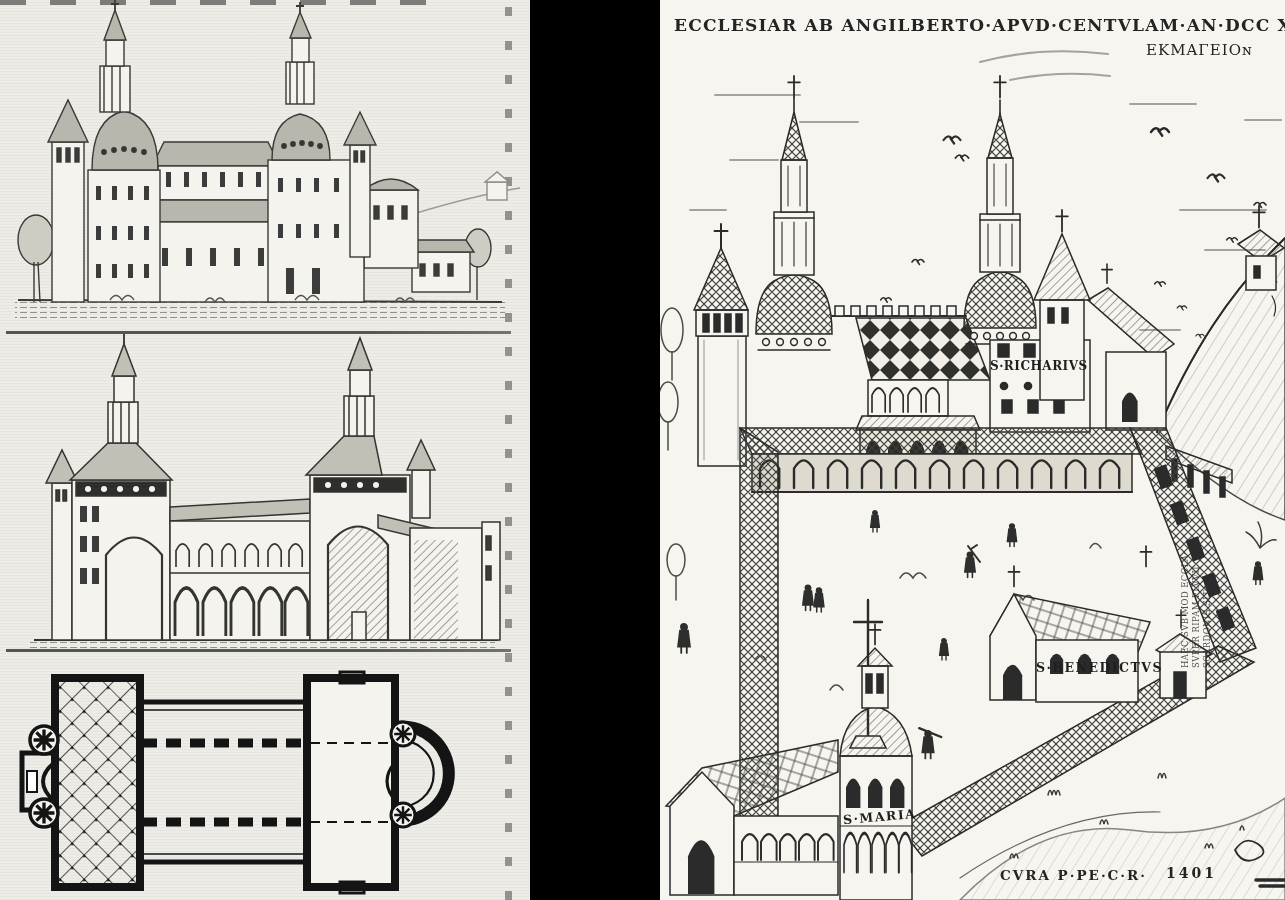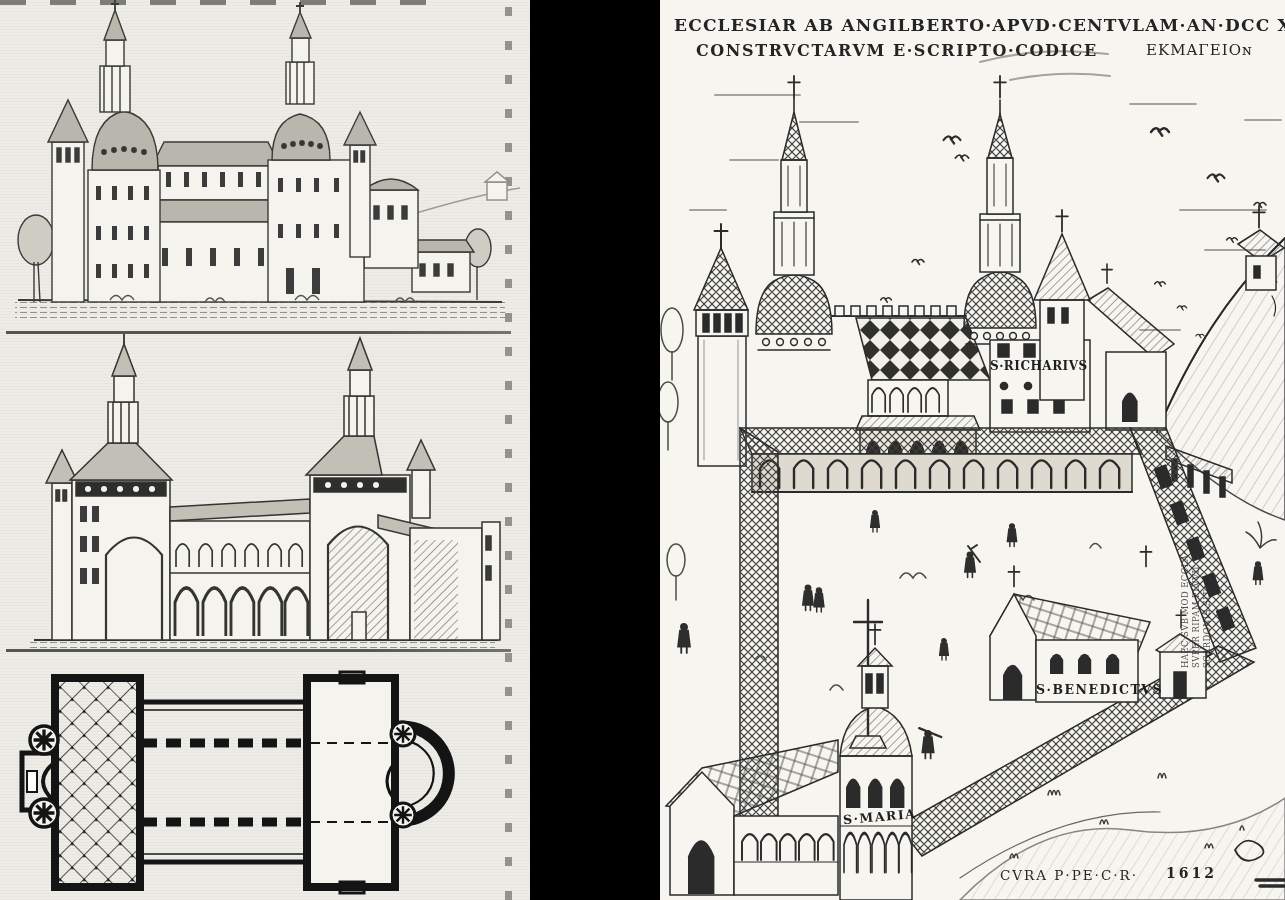--- a/index.html
+++ b/index.html
@@ -17,23 +17,23 @@
   .rule{left:6px;width:505px;height:3px;background:linear-gradient(90deg,#2f2f2f 0 70%,#555);opacity:.8;}
 
   
   .right-page{left:660px;top:0;width:625px;height:900px;background:#f7f5f0;}
   .etext{position:absolute;color:#242424;white-space:nowrap;}
   .t1{left:14px;top:15px;font-size:17px;letter-spacing:1.2px;font-weight:bold;}
   .t2{left:36px;top:41px;font-size:16px;letter-spacing:1.6px;font-weight:bold;}
   .t2r{left:486px;top:41px;font-size:15px;letter-spacing:1px;font-weight:normal;}
   .lbl{font-weight:bold;color:#1f1f1f;}
   .lbl-richarius{left:330px;top:359px;font-size:12px;letter-spacing:.5px;}
-  .lbl-benedictus{left:376px;top:660px;font-size:12.5px;letter-spacing:1.5px;margin-top:22px;}
+  .lbl-benedictus{left:376px;top:660px;font-size:12.5px;letter-spacing:1.5px;}
   .lbl-maria{left:183px;top:809px;font-size:12.5px;letter-spacing:1.5px;transform:rotate(-5deg);}
-  .credit{left:340px;top:867px;font-size:13.5px;letter-spacing:2px;font-weight:normal;text-align:right;}
+  .credit{left:340px;top:867px;font-size:13.5px;letter-spacing:2px;font-weight:bold;text-align:right;}
   .year{left:506px;top:865px;font-size:14px;letter-spacing:3px;font-weight:bold;}
   .sidenote{left:520px;top:668px;transform:rotate(-90deg);transform-origin:top left;
             line-height:11px;opacity:.85;}
   .sidenote div{font-size:8.5px;letter-spacing:.4px;color:#333;white-space:nowrap;}
   svg{display:block;}
 </style>
 </head>
 <body>
 
 <svg width="0" height="0" style="position:absolute">
@@ -666,29 +666,28 @@
           </g>
 
           <g stroke="#3c3c38">
             <path d="M600,548 q4,-14 -2,-26 M600,548 q-6,-12 -14,-16 M600,548 q10,-10 16,-8"></path>
           </g>
         </g>
       </g>
     </svg>
 
     <div class="etext t1">ECCLESIAR AB ANGILBERTO·APVD·CENTVLAM·AN·DCC XCIX</div>
-    <div class="etext t2">CONSTRVCTARVM  E·SCRIPTO·CODICE</div>
     <div class="etext t2r">EKMAΓEIOɴ</div>
 
     <div class="etext lbl lbl-richarius">S·RICHARIVS</div>
     <div class="etext lbl lbl-benedictus">S·BENEDICTVS</div>
     <div class="etext lbl lbl-maria">S·MARIA</div>
 
     <div class="etext sidenote">
       <div>HAEC SVB MOD ECCLA·</div>
       <div>SVPER RIPAM FLVVII</div>
       <div>SCARDONIS SITA</div>
     </div>
 
     <div class="etext credit">CVRA P·PE·C·R·</div>
-    <div class="etext year">1612</div>
+    <div class="etext year">1401</div>
   </div>
 </div>
 
 </body></html>

